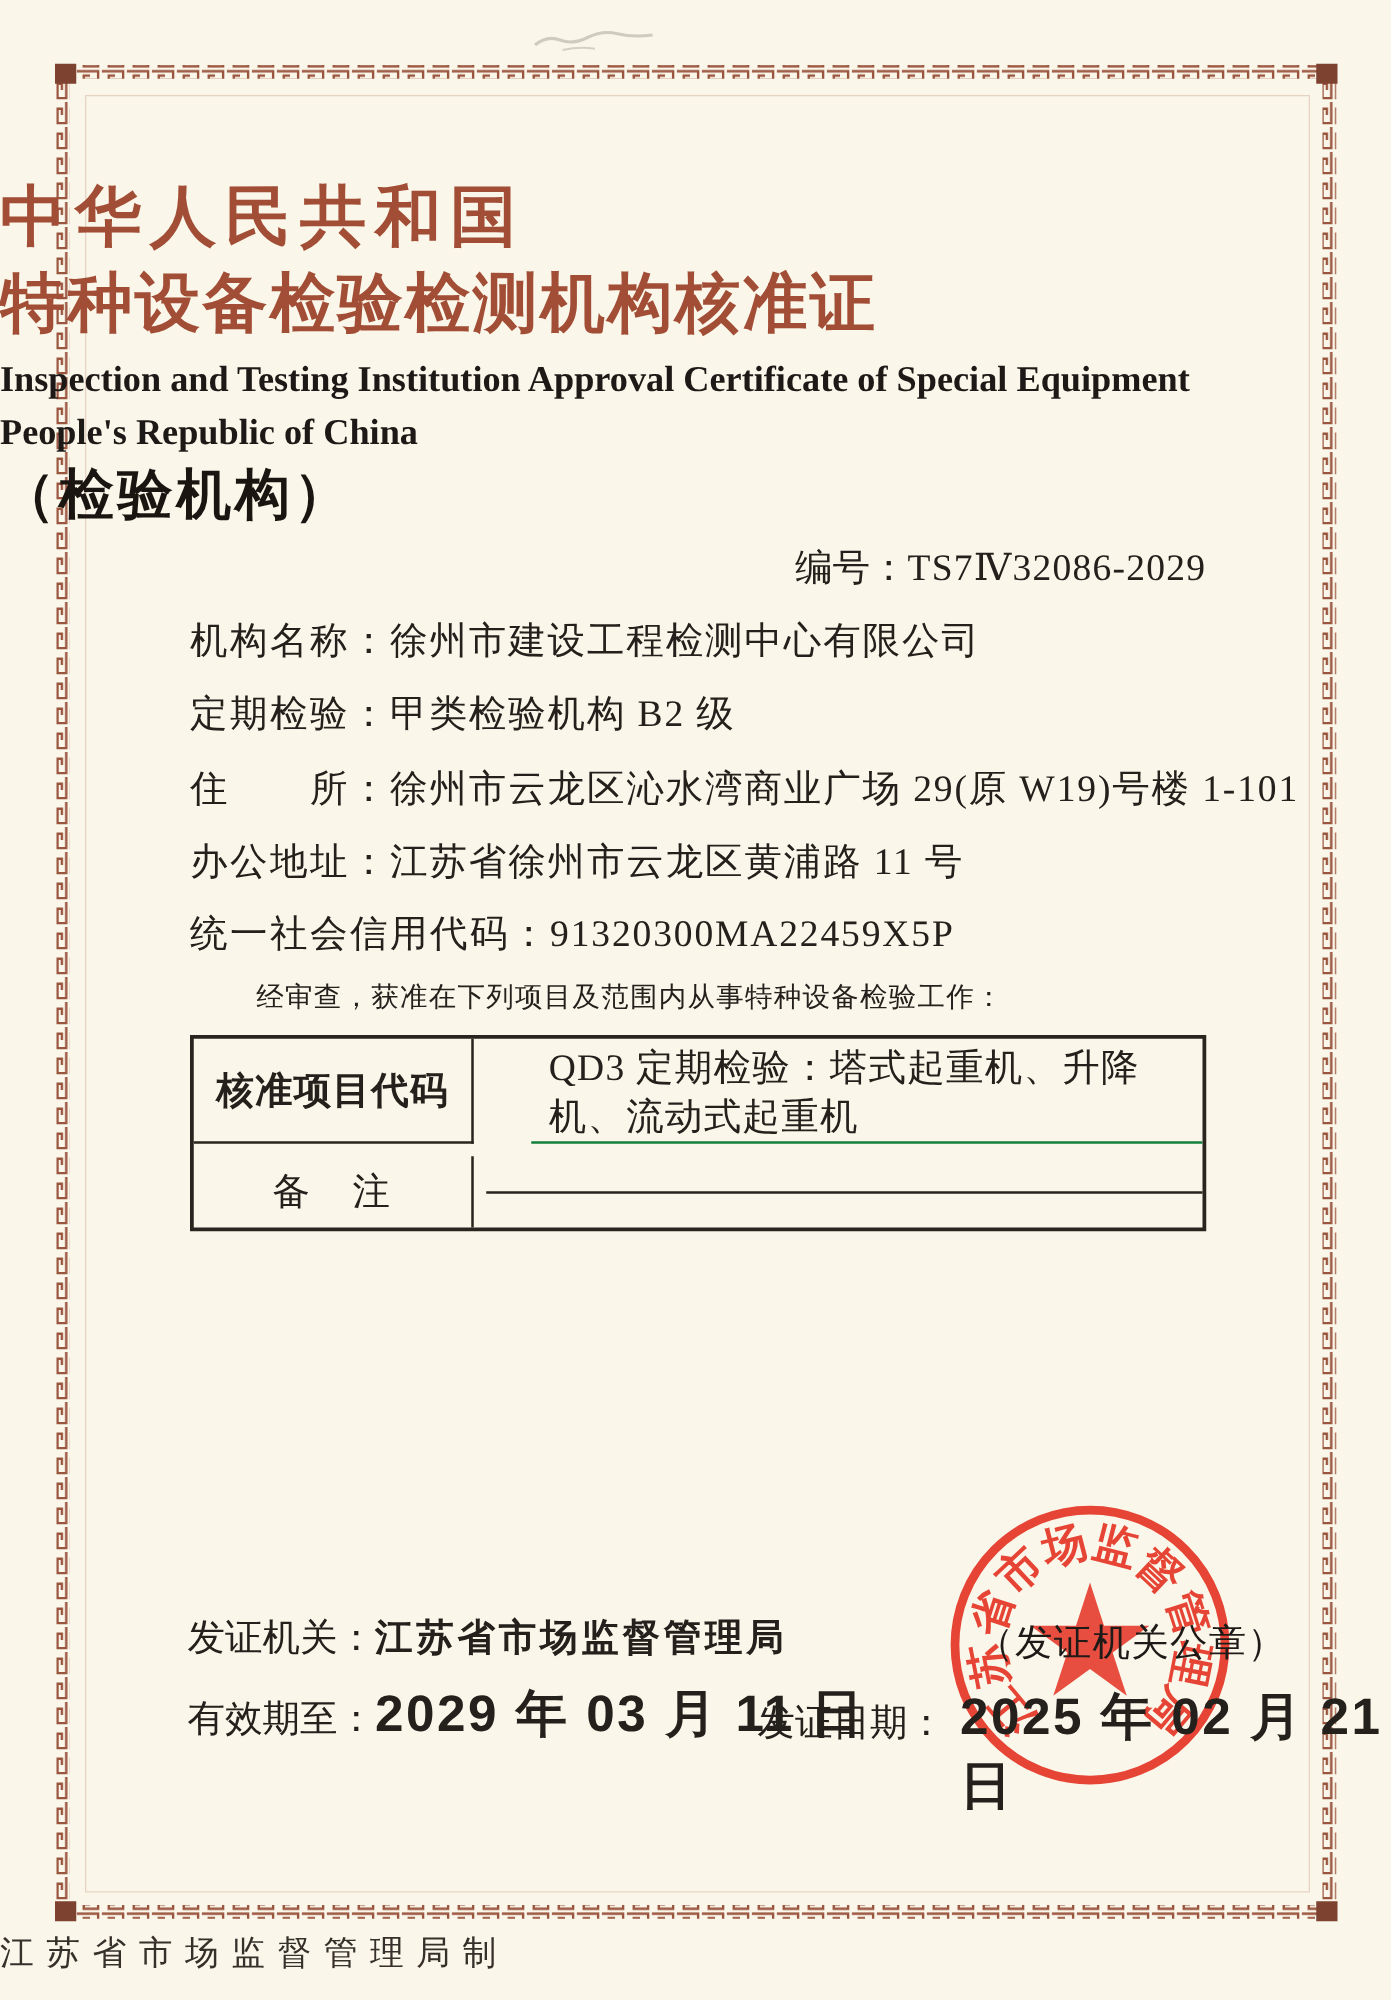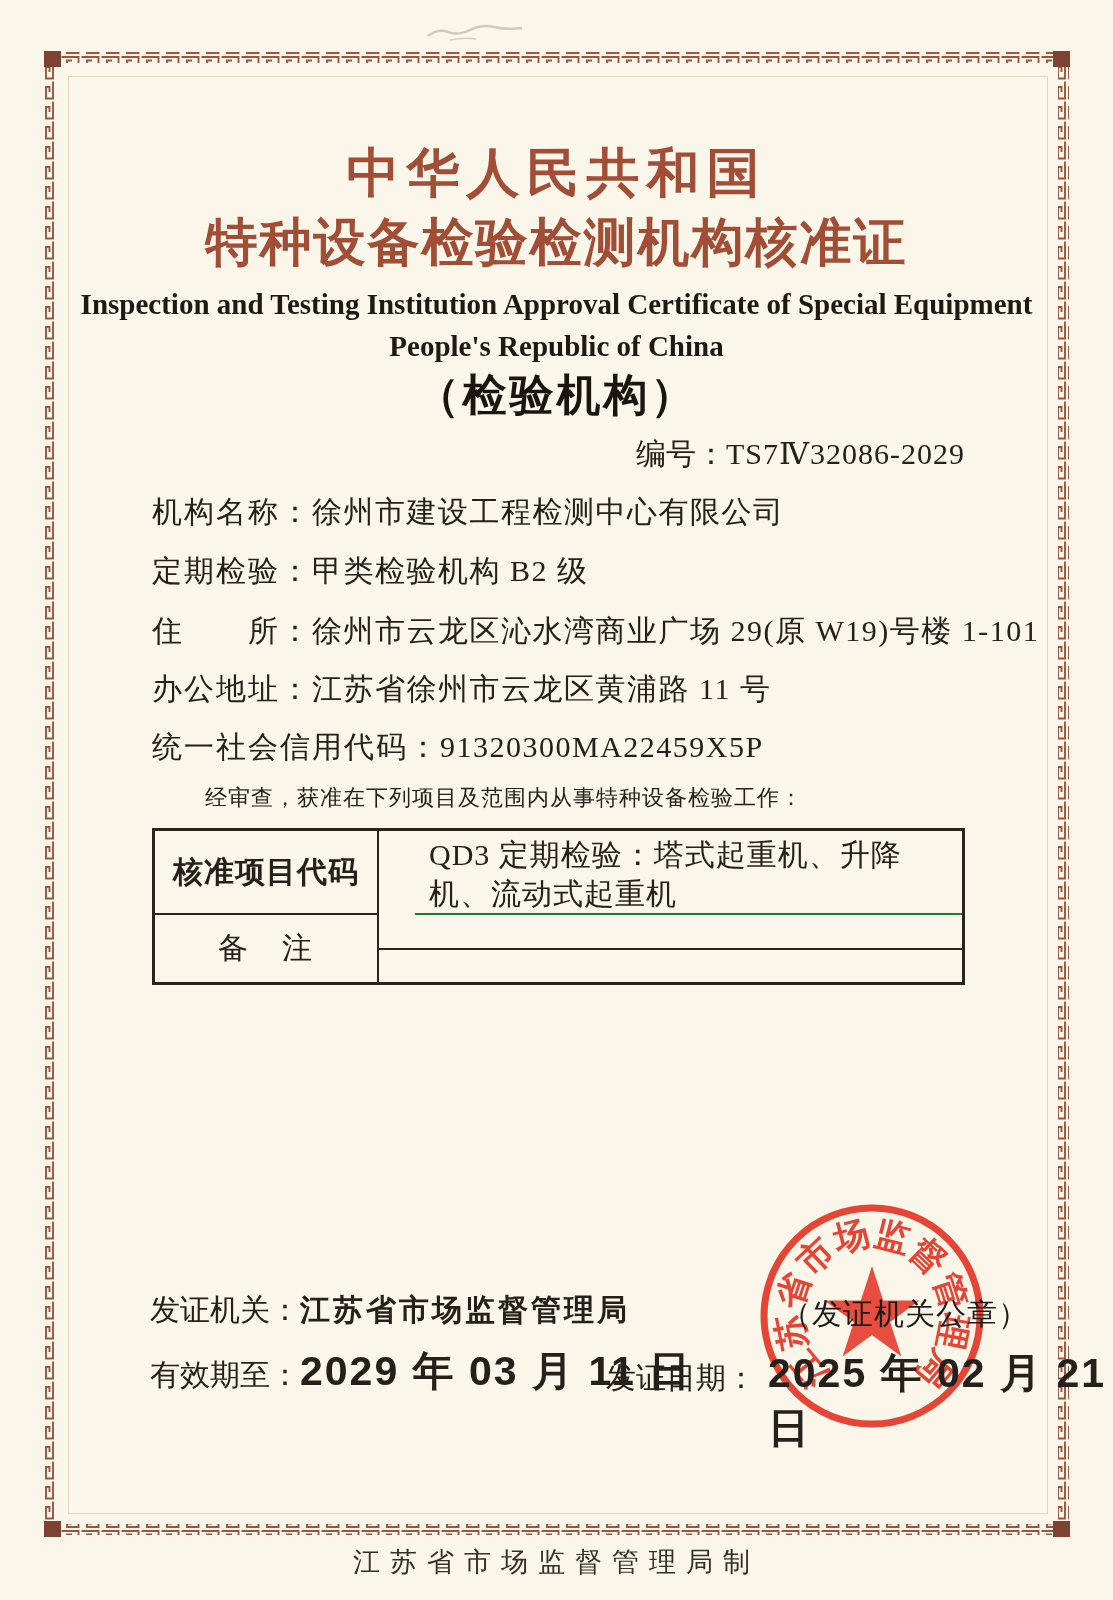--- a/index.html
+++ b/index.html
@@ -16,40 +16,41 @@
   
   .border-svg{position:absolute;left:0;top:0;width:1113px;height:1600px;color:var(--border-brown,#9a553f);}
   .meander-path{fill:none;stroke:currentColor;stroke-width:1.9;}
   .corner-square{fill:var(--border-dark,#7d4230);}
   .inner-line{
     position:absolute;left:68px;top:76px;width:978px;height:1436px;
     border:1.5px solid #cfa996;opacity:.45;pointer-events:none;
   }
   .scribble{position:absolute;left:420px;top:14px;width:110px;height:34px;opacity:.4;}
   
-  .centered{position:absolute;left:0;width:1113px;text-align:center;}
+  .centered{position:absolute;left:0;width:1113px;text-align:left;}
   .title-cn1{top:138px;font-size:53px;font-weight:bold;letter-spacing:7px;color:var(--title-red,#a24e36);margin:0;}
   .title-cn2{top:208px;font-size:52px;font-weight:bold;letter-spacing:2px;color:var(--title-red,#a24e36);margin:0;}
   .title-en1{top:288px;font-size:29px;font-weight:bold;color:#1d1916;}
   .title-en2{top:330px;font-size:29px;font-weight:bold;color:#1d1916;}
   .subtitle{top:366px;font-size:44px;font-weight:bold;color:#1a1511;letter-spacing:3px;}
   .serial{position:absolute;right:148px;top:434px;font-size:30px;}
   .serial .num{letter-spacing:1px;}
   
   .field-row{position:absolute;left:152px;font-size:30px;white-space:nowrap;}
   .field-row .label{letter-spacing:2px;}
   .field-row .value{letter-spacing:1.5px;}
   .row-1{top:492px;} .row-2{top:551px;} .row-3{top:611px;} .row-4{top:669px;} .row-5{top:727px;}
   .statement{position:absolute;left:205px;top:783px;font-size:22px;letter-spacing:1px;white-space:nowrap;}
   
   .approval-table{
     position:absolute;left:152px;top:828px;width:813px;height:157px;
     border:3px solid #29241e;box-sizing:border-box;
     display:grid;grid-template-columns:224px 1fr;grid-template-rows:1fr 1fr;
     font-size:30px;
+    gap:10px;
   }
   .approval-table .cell{box-sizing:border-box;}
   .cell-code-label{
     border-right:2px solid #29241e;border-bottom:2px solid #29241e;
     display:flex;align-items:center;justify-content:center;
     font-weight:bold;letter-spacing:1px;
   }
   .cell-code-value{
     border-bottom:2px solid #15803d;
     padding:4px 12px 0 14px;line-height:39px;letter-spacing:1px;margin-left:36px;

